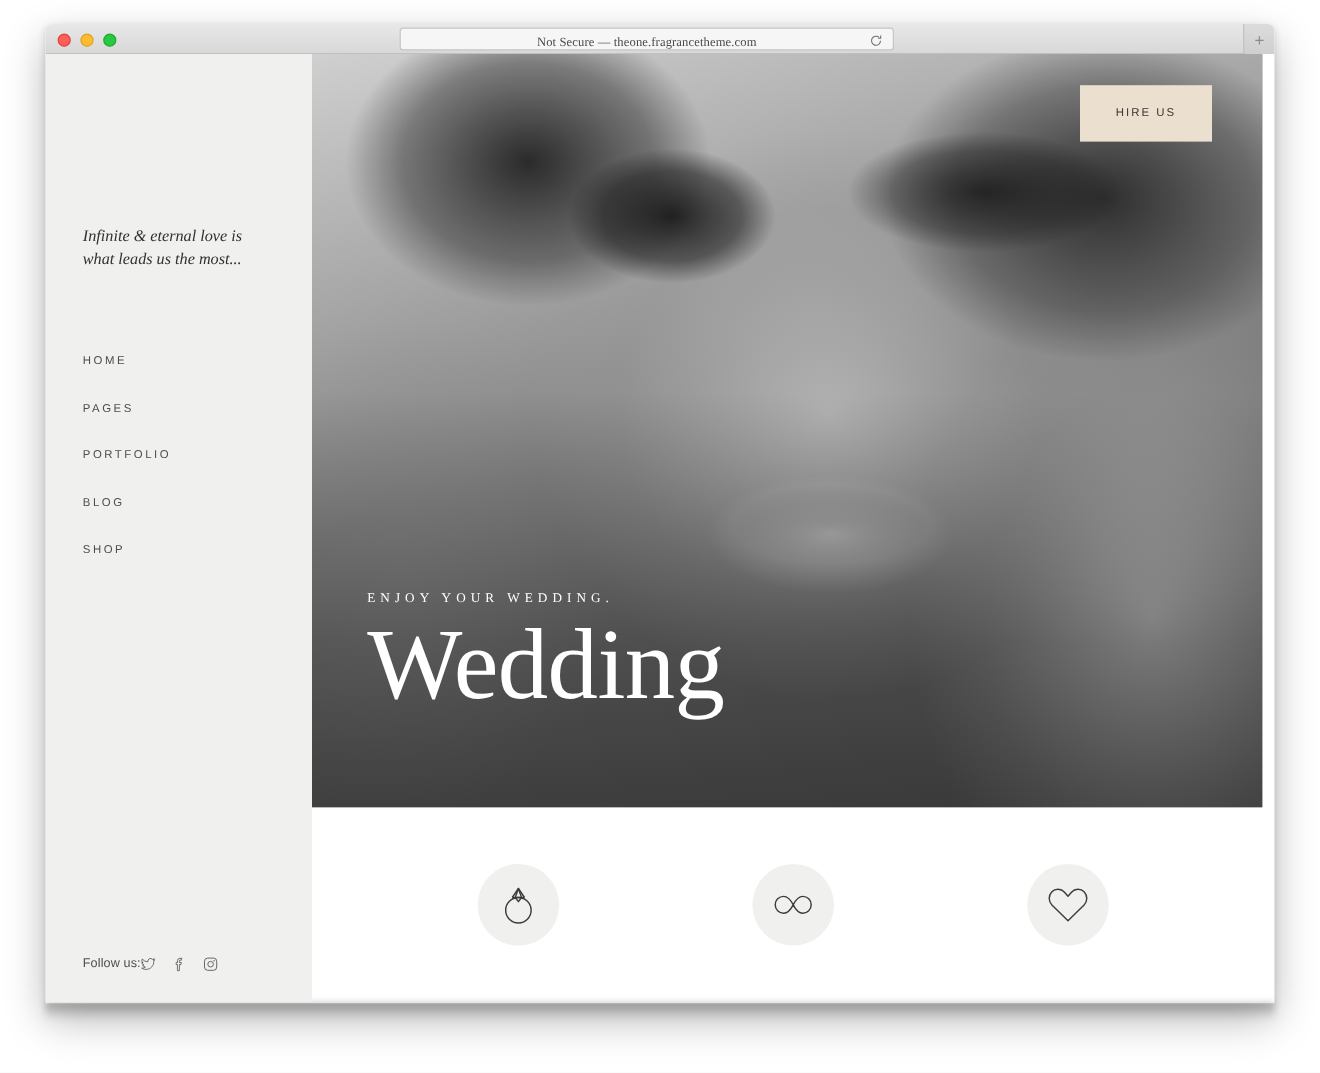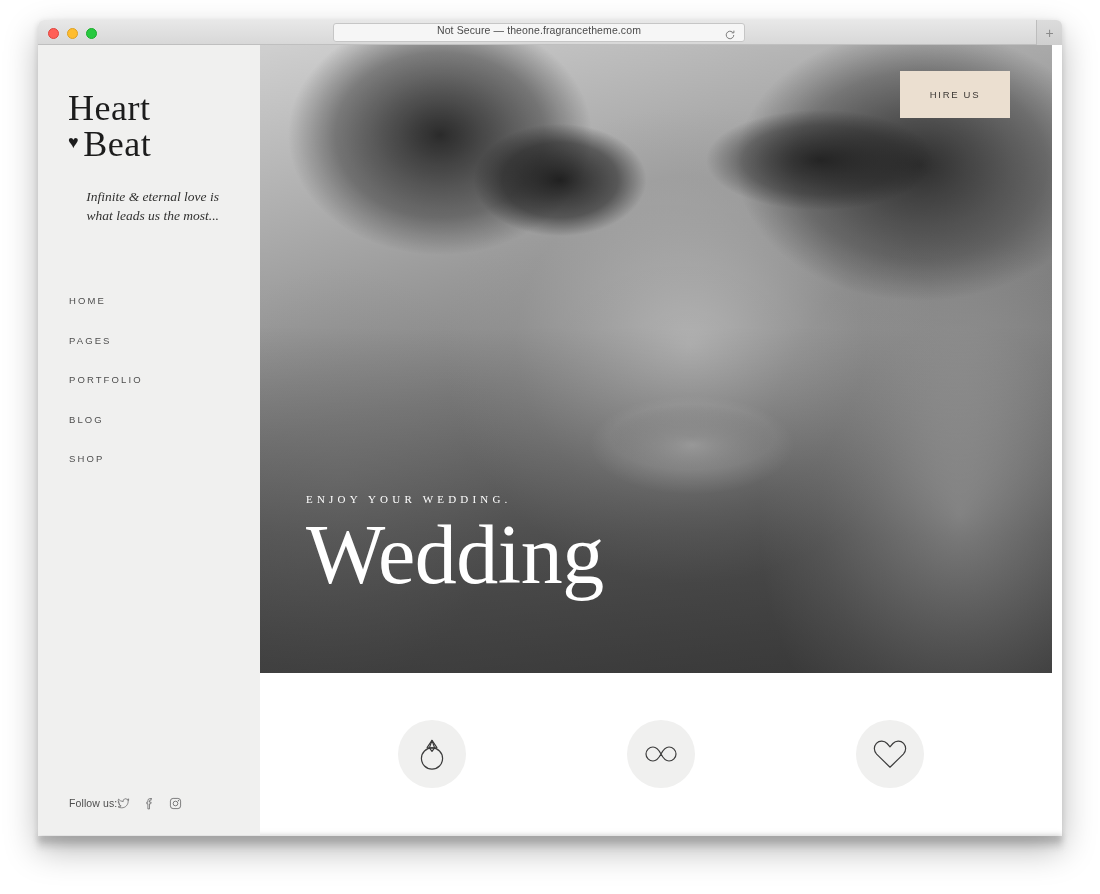--- a/index.html
+++ b/index.html
@@ -51,22 +51,23 @@
   .urlbar {
     position: absolute;
     left: 295px;
     top: 3px;
     width: 412px;
     height: 19px;
     background: #f6f6f6;
     border: 1px solid #c6c6c6;
     border-radius: 3px;
     display: flex;
-    align-items: flex-start;
+    align-items: flex-end;
     justify-content: center;
+    font-family: Liberation Serif, serif;
   }
   .urlbar-text {
     font-size: 10.5px;
     color: #4a4a4a;
     letter-spacing: 0.1px;
     white-space: nowrap;
   }
   .reload-icon {
     position: absolute;
     right: 8px;
@@ -147,21 +148,20 @@
   .tagline {
     position: absolute;
     left: 31px;
     top: 142px;
     width: 150px;
     font-family: "Liberation Serif", serif;
     font-style: italic;
     font-size: 13.5px;
     line-height: 1.42;
     color: #30302f;
-    text-align: right;
   }
 
   .nav {
     position: absolute;
     left: 31px;
     top: 250px;
     width: 170px;
   }
   .nav-item {
     display: block;
@@ -343,27 +343,20 @@
 
     <div class="newtab-btn">
       <span>+</span>
     </div>
   </div>
 
   <div class="viewport">
 
     <div class="sidebar">
 
-      <div class="logo-block">
-        <div class="logo-line1">Heart</div>
-        <div class="logo-line2">
-          <span class="logo-heart">♥</span>
-          <span>Beat</span>
-        </div>
-      </div>
 
       <div class="tagline">Infinite &amp; eternal love is what leads us the most...</div>
 
       <nav class="nav">
         <a class="nav-item" href="#">HOME</a>
         <a class="nav-item" href="#">PAGES</a>
         <a class="nav-item" href="#">PORTFOLIO</a>
         <a class="nav-item" href="#">BLOG</a>
         <a class="nav-item" href="#">SHOP</a>
       </nav>

